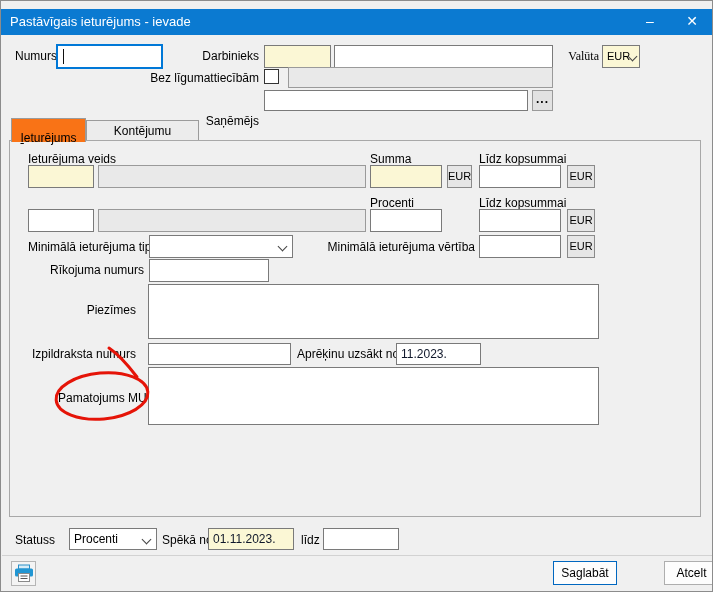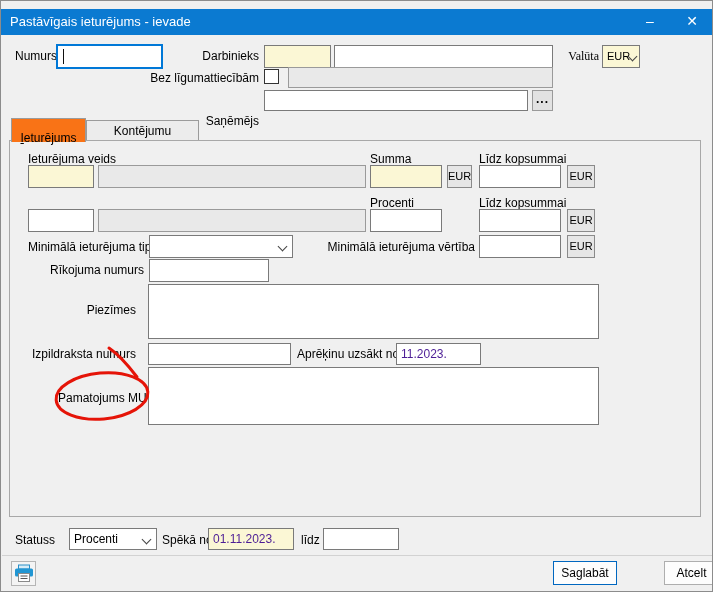--- a/index.html
+++ b/index.html
@@ -8,21 +8,21 @@
     background:#f0f0f0;border:1px solid #8c8c8c;box-sizing:border-box;
     font-family:"Liberation Sans", sans-serif;font-size:12px;color:#000;
     overflow:hidden;
   }
   .titlebar{position:absolute;left:0;top:8px;width:100%;height:26px;background:#0b7ad1;}
   .title-text{position:absolute;left:9px;top:5px;color:#fff;font-size:13px;white-space:nowrap;}
   .win-btn{position:absolute;top:0;width:34px;height:26px;color:#fff;text-align:center;line-height:25px;font-size:14px;cursor:default;}
   .lbl{position:absolute;white-space:nowrap;line-height:14px;}
   .lbl.r{text-align:right;}
   .inp{position:absolute;box-sizing:border-box;background:#fff;border:1px solid #7a7a7a;
-       font-family:"Liberation Sans",sans-serif;font-size:12px;padding:1px 4px;margin:0;outline:none;color:#4c1d95;}
+       font-family:"Liberation Sans",sans-serif;font-size:12px;padding:1px 4px;margin:0;outline:none;color:#0f172a;}
   .inp.yellow{background:#fbf7d5;}
   .inp.dis{background:#e9e9e9;border-color:#9a9a9a;}
   .inp.focused{border:2px solid #0078d7;}
   textarea.inp{resize:none;}
   .btn-eur{position:absolute;box-sizing:border-box;background:#e6e6e6;border:1px solid #8a8a8a;
        text-align:center;font-size:11px;line-height:20px;cursor:default;}
   .sel{position:absolute;box-sizing:border-box;background:#fff;border:1px solid #7a7a7a;
        padding:3px 16px 1px 4px;cursor:default;}
   .sel.yellow{background:#fbf7d5;}
   .chev{position:absolute;right:6px;top:7px;width:6px;height:6px;

